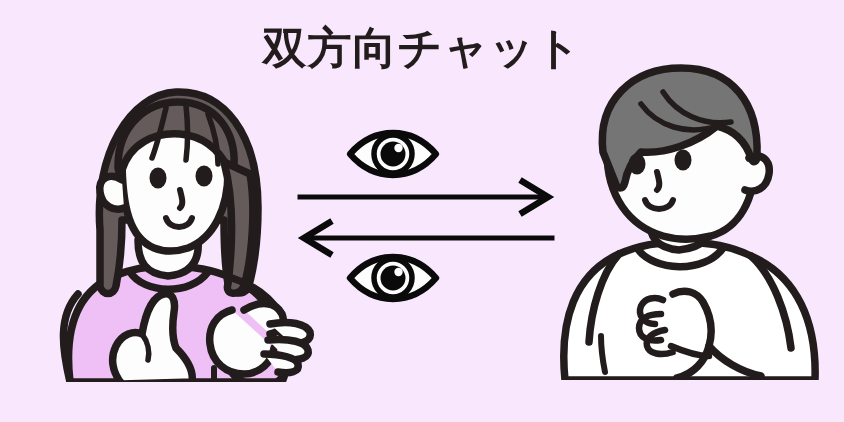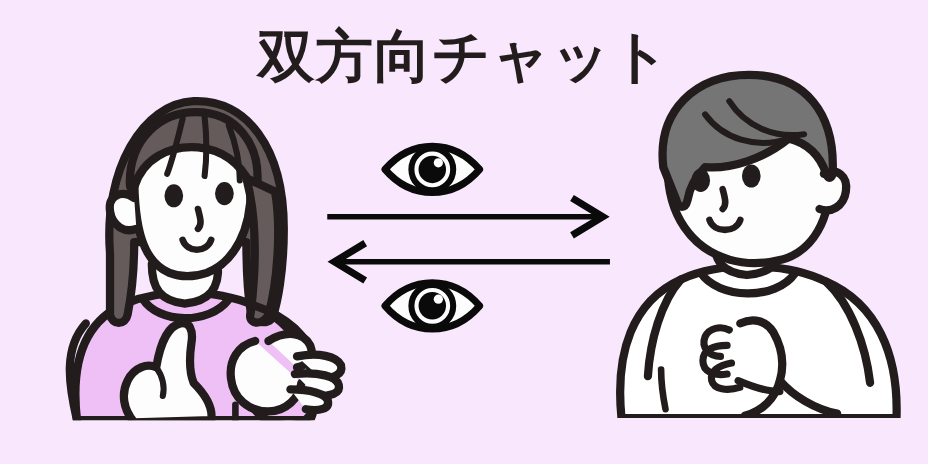--- a/index.html
+++ b/index.html
@@ -189,15 +189,15 @@
     </g>
 
     <g>
       <path d="M68 160 C92 132 130 132 154 160 C130 188 92 188 68 160 Z" fill="#fdfdfd" stroke="#0a0a0a" stroke-width="6.5" stroke-linejoin="round"></path>
       <circle cx="111" cy="160" r="19" fill="#fdfdfd" stroke="#0a0a0a" stroke-width="5.5"></circle>
       <circle cx="111" cy="160" r="12.5" fill="#0a0a0a" stroke="none"></circle>
       <circle cx="116.5" cy="154" r="4.2" fill="#fdfdfd" stroke="none"></circle>
     </g>
   </svg>
 
-  <div id="title" style="color: rgb(35, 28, 28); font-size: 52px;">双方向チャット</div>
+  <div id="title" style="color: rgb(35, 28, 28); font-size: 44px;">双方向チャット</div>
 
 </div>
 
 </body></html>

